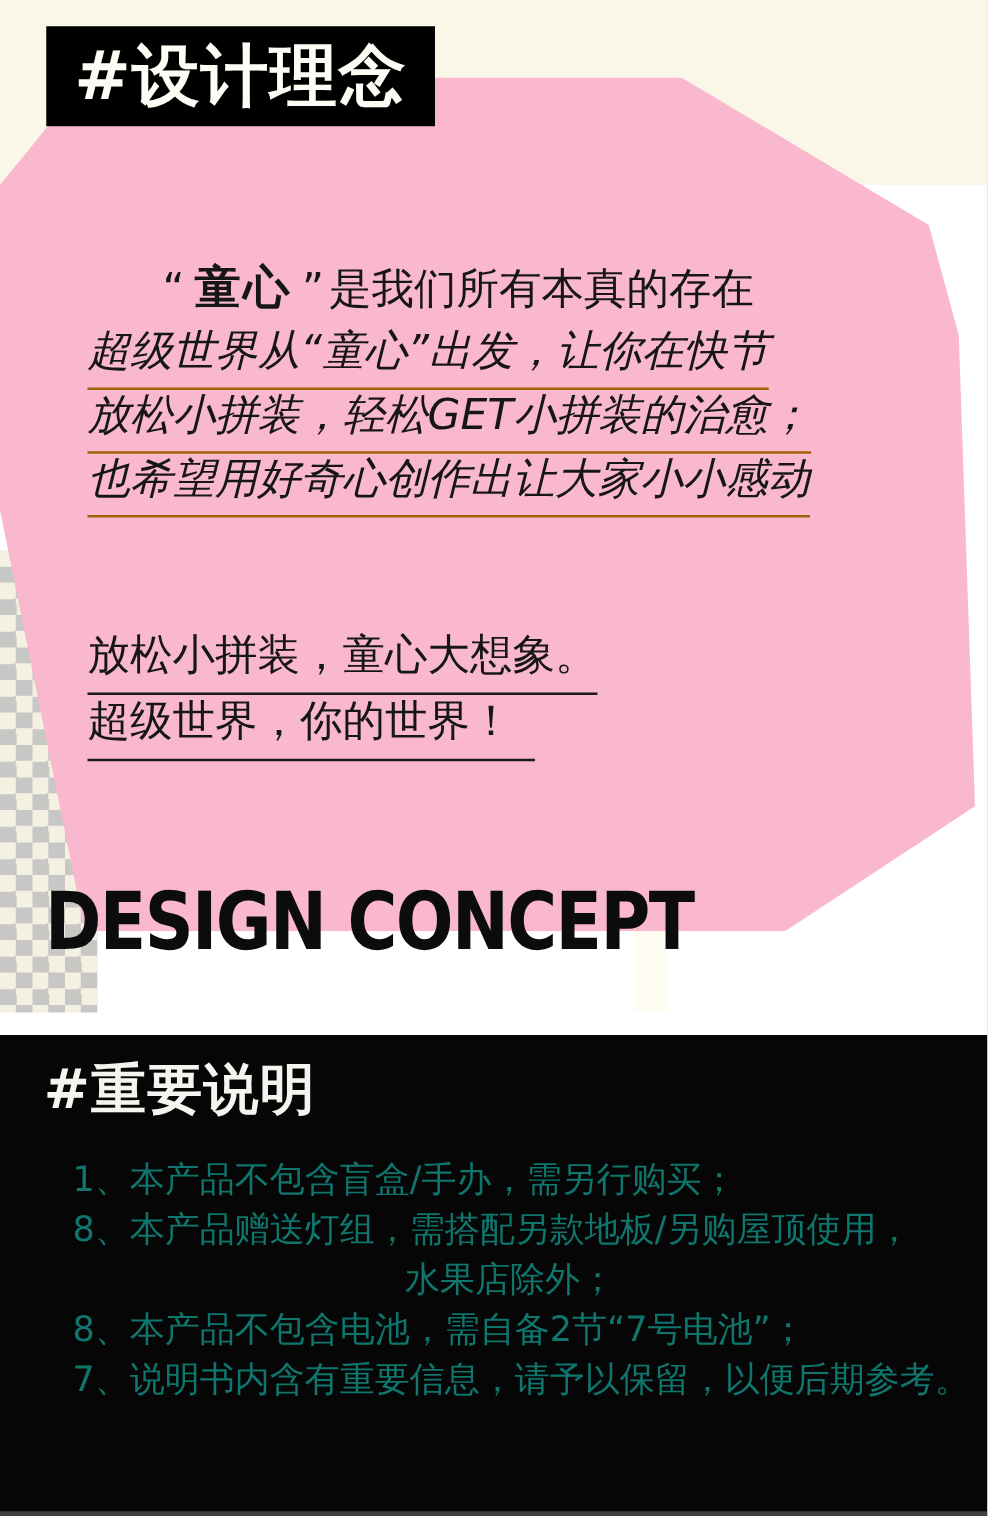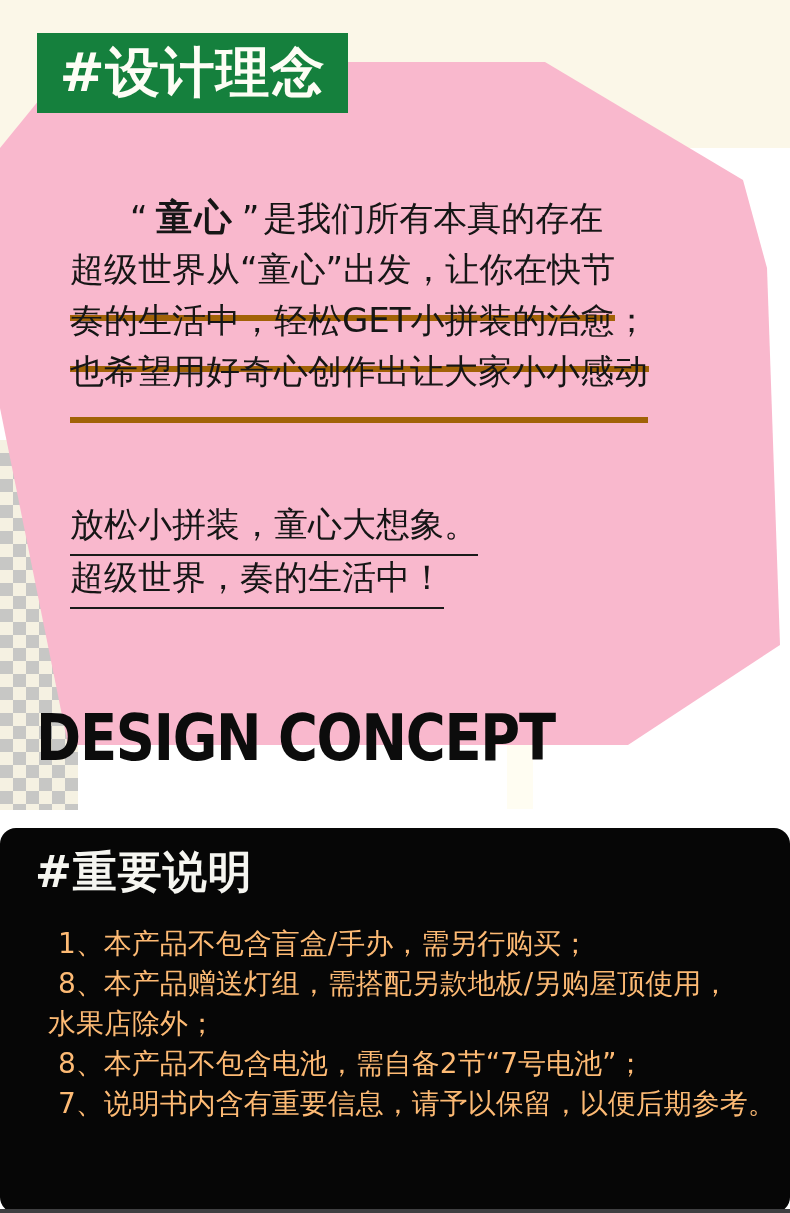--- a/index.html
+++ b/index.html
@@ -19,82 +19,82 @@
   }
   .pink-shape{
     position:absolute;left:0;top:0;width:790px;height:747px;z-index:2;
     background:var(--pink,#f9b8cd);
     clip-path:polygon(70px 62px,545px 62px,743px 180px,767px 268px,780px 645px,628px 745px,68px 745px,0px 408px,0px 148px);
   }
   .cream-strip{position:absolute;left:507px;top:745px;width:26px;height:64px;background:#fffdf2;z-index:1;}
 
   
   .title-box{
-    position:absolute;left:37px;top:33px;width:311px;height:80px;z-index:4;
-    background:#15803d;display:flex;align-items:center;justify-content:center;
+    position:absolute;left:37px;top:21px;width:311px;height:80px;z-index:4;
+    background:#000000;display:flex;align-items:center;justify-content:center;
   }
   .title-box .tag{
     color:#fdfdf5;font-size:54px;font-weight:800;letter-spacing:1px;line-height:1;white-space:nowrap;
   }
 
   
-  .para{position:absolute;left:70px;top:196px;width:660px;z-index:3;}
+  .para{position:absolute;left:70px;top:208px;width:660px;z-index:3;}
   .pline{height:51px;font-size:34px;line-height:44px;white-space:nowrap;}
-  .pline .u{display:inline-block;padding-bottom:24px;border-bottom:6px solid #a16207;}
+  .pline .u{display:inline-block;padding-bottom:7px;border-bottom:2px solid #a16207;font-style:italic;}
   .indent{padding-left:56px;}
   .q{margin:0 4px;}
   .kw{font-weight:700;font-size:37px;letter-spacing:2px;margin:0 4px;}
 
   
   .slogan{position:absolute;left:70px;top:502px;z-index:3;}
   .sline{height:53px;font-size:34px;line-height:44px;white-space:nowrap;}
   .sline .u{display:inline-block;padding-bottom:8px;border-bottom:2px solid #1a1a1a;}
   .sline.s0 .u{min-width:350px;}
   .sline.s1 .u{min-width:358px;}
 
   
   .eng-title{
     position:absolute;left:36px;top:706px;z-index:3;
     font-size:64px;line-height:64px;font-weight:900;letter-spacing:-1.5px;
     color:#0c0c0c;white-space:nowrap;
     transform:scaleX(0.85);transform-origin:left center;
   }
 
   
-  .notes-panel{position:absolute;left:0;top:828px;width:790px;height:385px;background:var(--panel_black,#060606);z-index:5;border-radius:16px;}
+  .notes-panel{position:absolute;left:0;top:828px;width:790px;height:385px;background:var(--panel_black,#060606);z-index:5;}
   .notes-title{position:absolute;left:35px;top:22px;color:#f5f5f0;font-size:44px;font-weight:800;letter-spacing:1px;line-height:1;}
-  .notes-list{position:absolute;left:58px;top:96px;width:710px;color:#fdba74;font-size:28px;line-height:40px;}
+  .notes-list{position:absolute;left:58px;top:96px;width:710px;color:#0f766e;font-size:28px;line-height:40px;}
   .note-row{white-space:nowrap;}
-  .note-row.cont{margin-left:-10px;}
+  .note-row.cont{margin-left:-10px;text-align:center;}
   .bottom-strip{position:absolute;left:0;bottom:0;width:790px;height:4px;background:var(--bottom_strip,#3f3f41);}
 </style>
 </head>
 <body>
 
 <div class="stage">
 
   <div class="cream-band"></div>
   <div class="checkerboard"></div>
   <div class="pink-shape"></div>
   <div class="cream-strip"></div>
 
   <div class="title-box">
     <span class="tag">#设计理念</span>
   </div>
 
   <div class="para">
     <div class="pline indent"><span class="q">“</span><span class="kw">童心</span><span class="q">”</span><span>是我们所有本真的存在</span></div>
     <div class="pline"><span class="u">超级世界从“童心”出发，让你在快节</span></div>
-    <div class="pline"><span class="u">奏的生活中，轻松GET小拼装的治愈；</span></div>
+    <div class="pline"><span class="u">放松小拼装，轻松GET小拼装的治愈；</span></div>
     <div class="pline"><span class="u">也希望用好奇心创作出让大家小小感动</span></div>
   </div>
 
   <div class="slogan">
     <div class="sline s0"><span class="u">放松小拼装，童心大想象。</span></div>
-    <div class="sline s1"><span class="u">超级世界，奏的生活中！</span></div>
+    <div class="sline s1"><span class="u">超级世界，你的世界！</span></div>
   </div>
 
   <div class="eng-title">DESIGN CONCEPT</div>
 
   <div class="notes-panel">
     <div class="notes-title">#重要说明</div>
     <div class="notes-list">
       <div class="note-row">1、本产品不包含盲盒/手办，需另行购买；</div>
       <div class="note-row">8、本产品赠送灯组，需搭配另款地板/另购屋顶使用，</div>
       <div class="note-row cont">水果店除外；</div>

